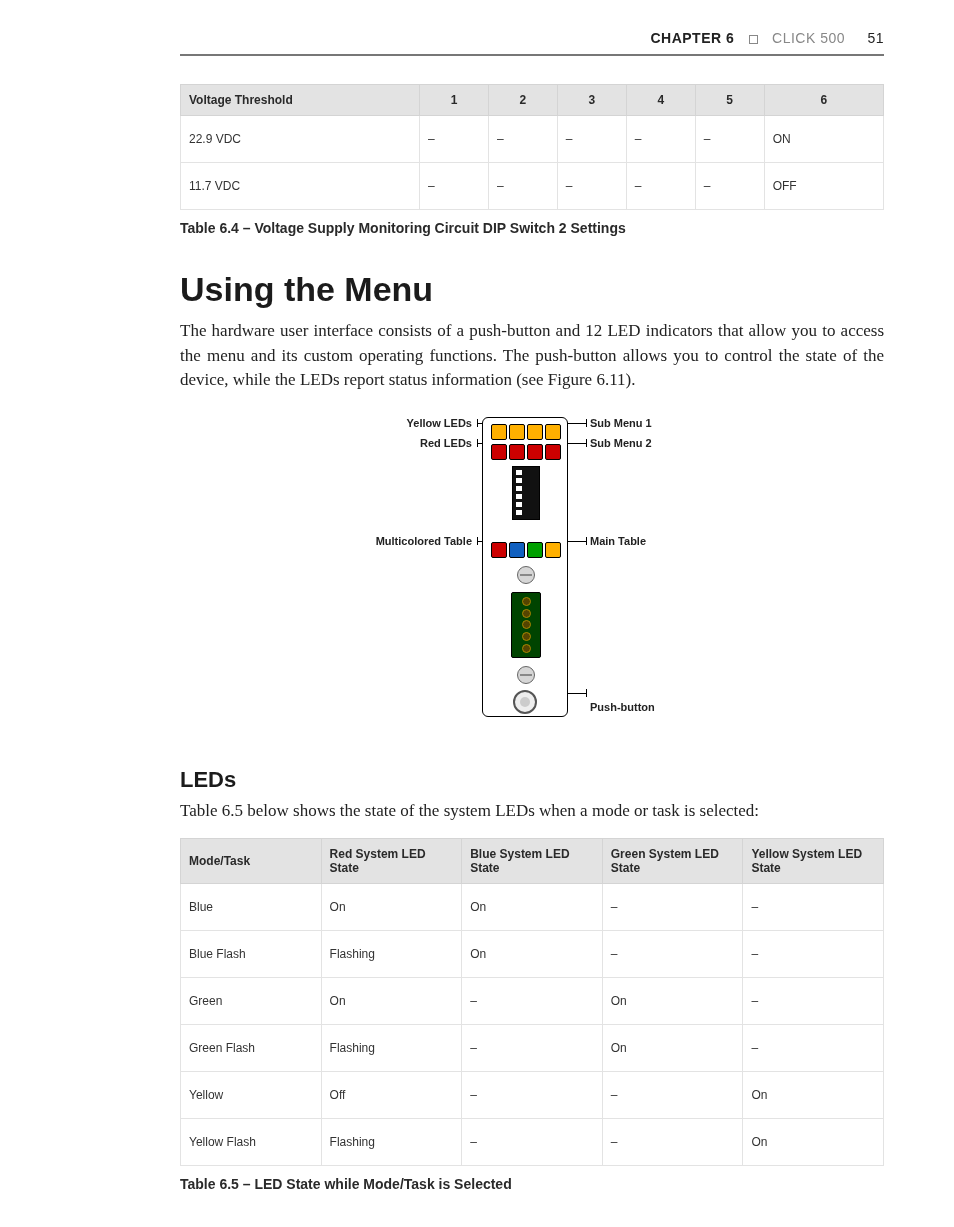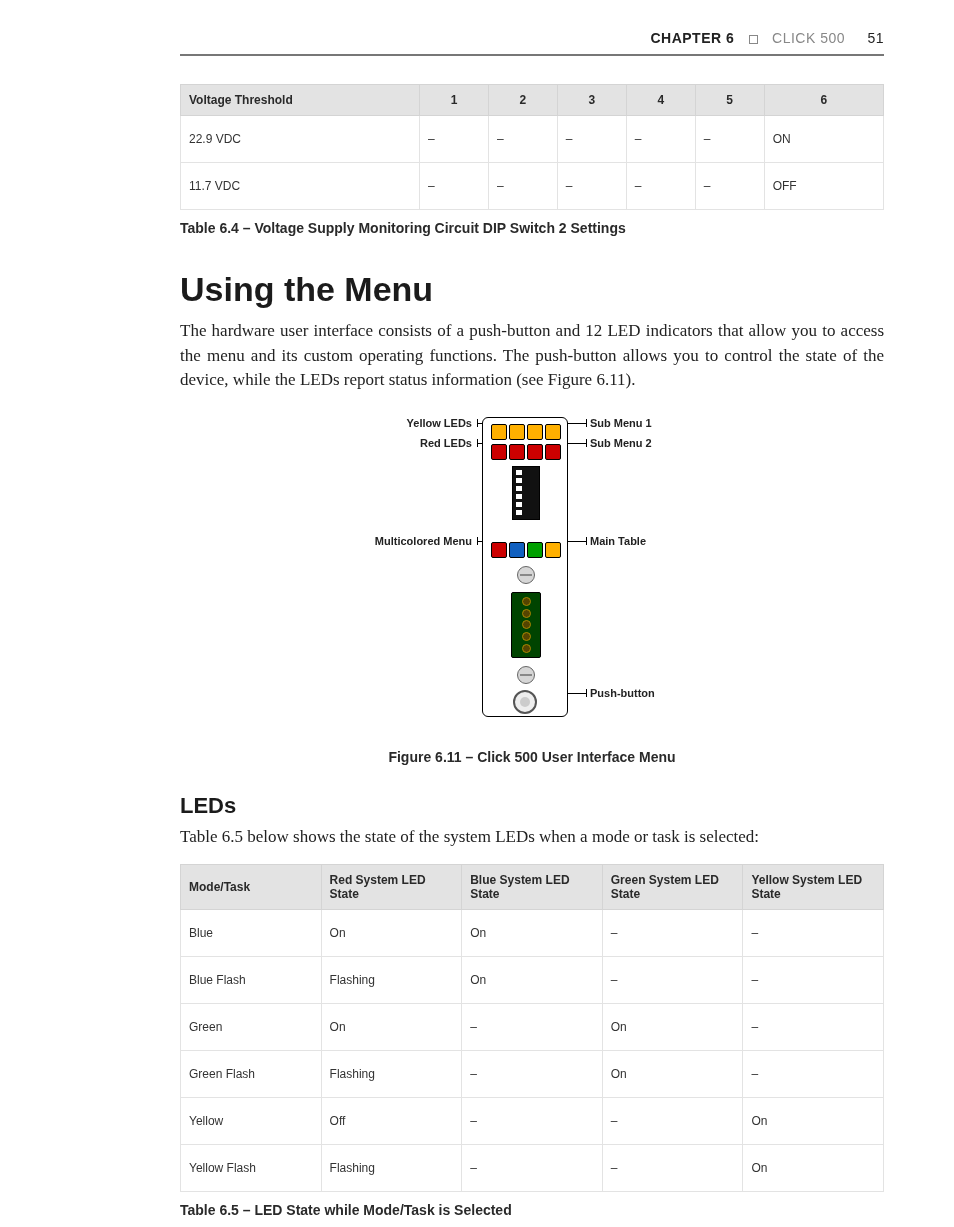--- a/index.html
+++ b/index.html
@@ -214,37 +214,37 @@
   <div class="figbox">
 
     <div class="figlabel" style="right:280px; top:8px; text-align:right;">Yellow LEDs</div>
     <div class="lead" style="left:165px; top:14px; width:10px;"></div>
     <div class="leadtick" style="left:165px; top:10px; height:8px;"></div>
 
     <div class="figlabel" style="right:280px; top:28px; text-align:right;">Red LEDs</div>
     <div class="lead" style="left:165px; top:34px; width:10px;"></div>
     <div class="leadtick" style="left:165px; top:30px; height:8px;"></div>
 
-    <div class="figlabel" style="right:280px; top:126px; text-align:right;">Multicolored Menu</div>
+    <div class="figlabel" style="right:280px; top:126px; text-align:right;">Multicolored Table</div>
     <div class="lead" style="left:165px; top:132px; width:10px;"></div>
     <div class="leadtick" style="left:165px; top:128px; height:8px;"></div>
 
     <div class="figlabel" style="left:278px; top:8px;">Sub Menu 1</div>
     <div class="lead" style="left:256px; top:14px; width:18px;"></div>
     <div class="leadtick" style="left:274px; top:10px; height:8px;"></div>
 
     <div class="figlabel" style="left:278px; top:28px;">Sub Menu 2</div>
     <div class="lead" style="left:256px; top:34px; width:18px;"></div>
     <div class="leadtick" style="left:274px; top:30px; height:8px;"></div>
 
     <div class="figlabel" style="left:278px; top:126px;">Main Table</div>
     <div class="lead" style="left:256px; top:132px; width:18px;"></div>
     <div class="leadtick" style="left:274px; top:128px; height:8px;"></div>
 
-    <div class="figlabel" style="left:278px; top:278px;text-align:center;">Push-button</div>
+    <div class="figlabel" style="left:278px; top:292px;text-align:center;">Push-button</div>
     <div class="lead" style="left:256px; top:284px; width:18px;"></div>
     <div class="leadtick" style="left:274px; top:280px; height:8px;"></div>
 
     <div class="device">
       <div class="ledrow yellow row1">
         <div class="led"></div>
           <div class="led"></div>
           <div class="led"></div>
           <div class="led"></div>
       </div>
@@ -266,21 +266,20 @@
         <div class="golddot"></div>
           <div class="golddot"></div>
           <div class="golddot"></div>
           <div class="golddot"></div>
           <div class="golddot"></div>
       </div>
       <div class="screw screw2"></div>
       <div class="pushbtn"></div>
     </div>
   </div>
-  <div class="figcaption">Figure 6.11 – Click 500 User Interface Menu</div>
 </div>
 
 <h2 class="sub">LEDs</h2>
 <p class="body" style="margin-bottom:14px;">Table 6.5 below shows the state of the system LEDs when a mode or task is selected:</p>
 
 <table class="data">
   <colgroup>
       <col style="width:20%">
       <col style="width:20%">
       <col style="width:20%">

